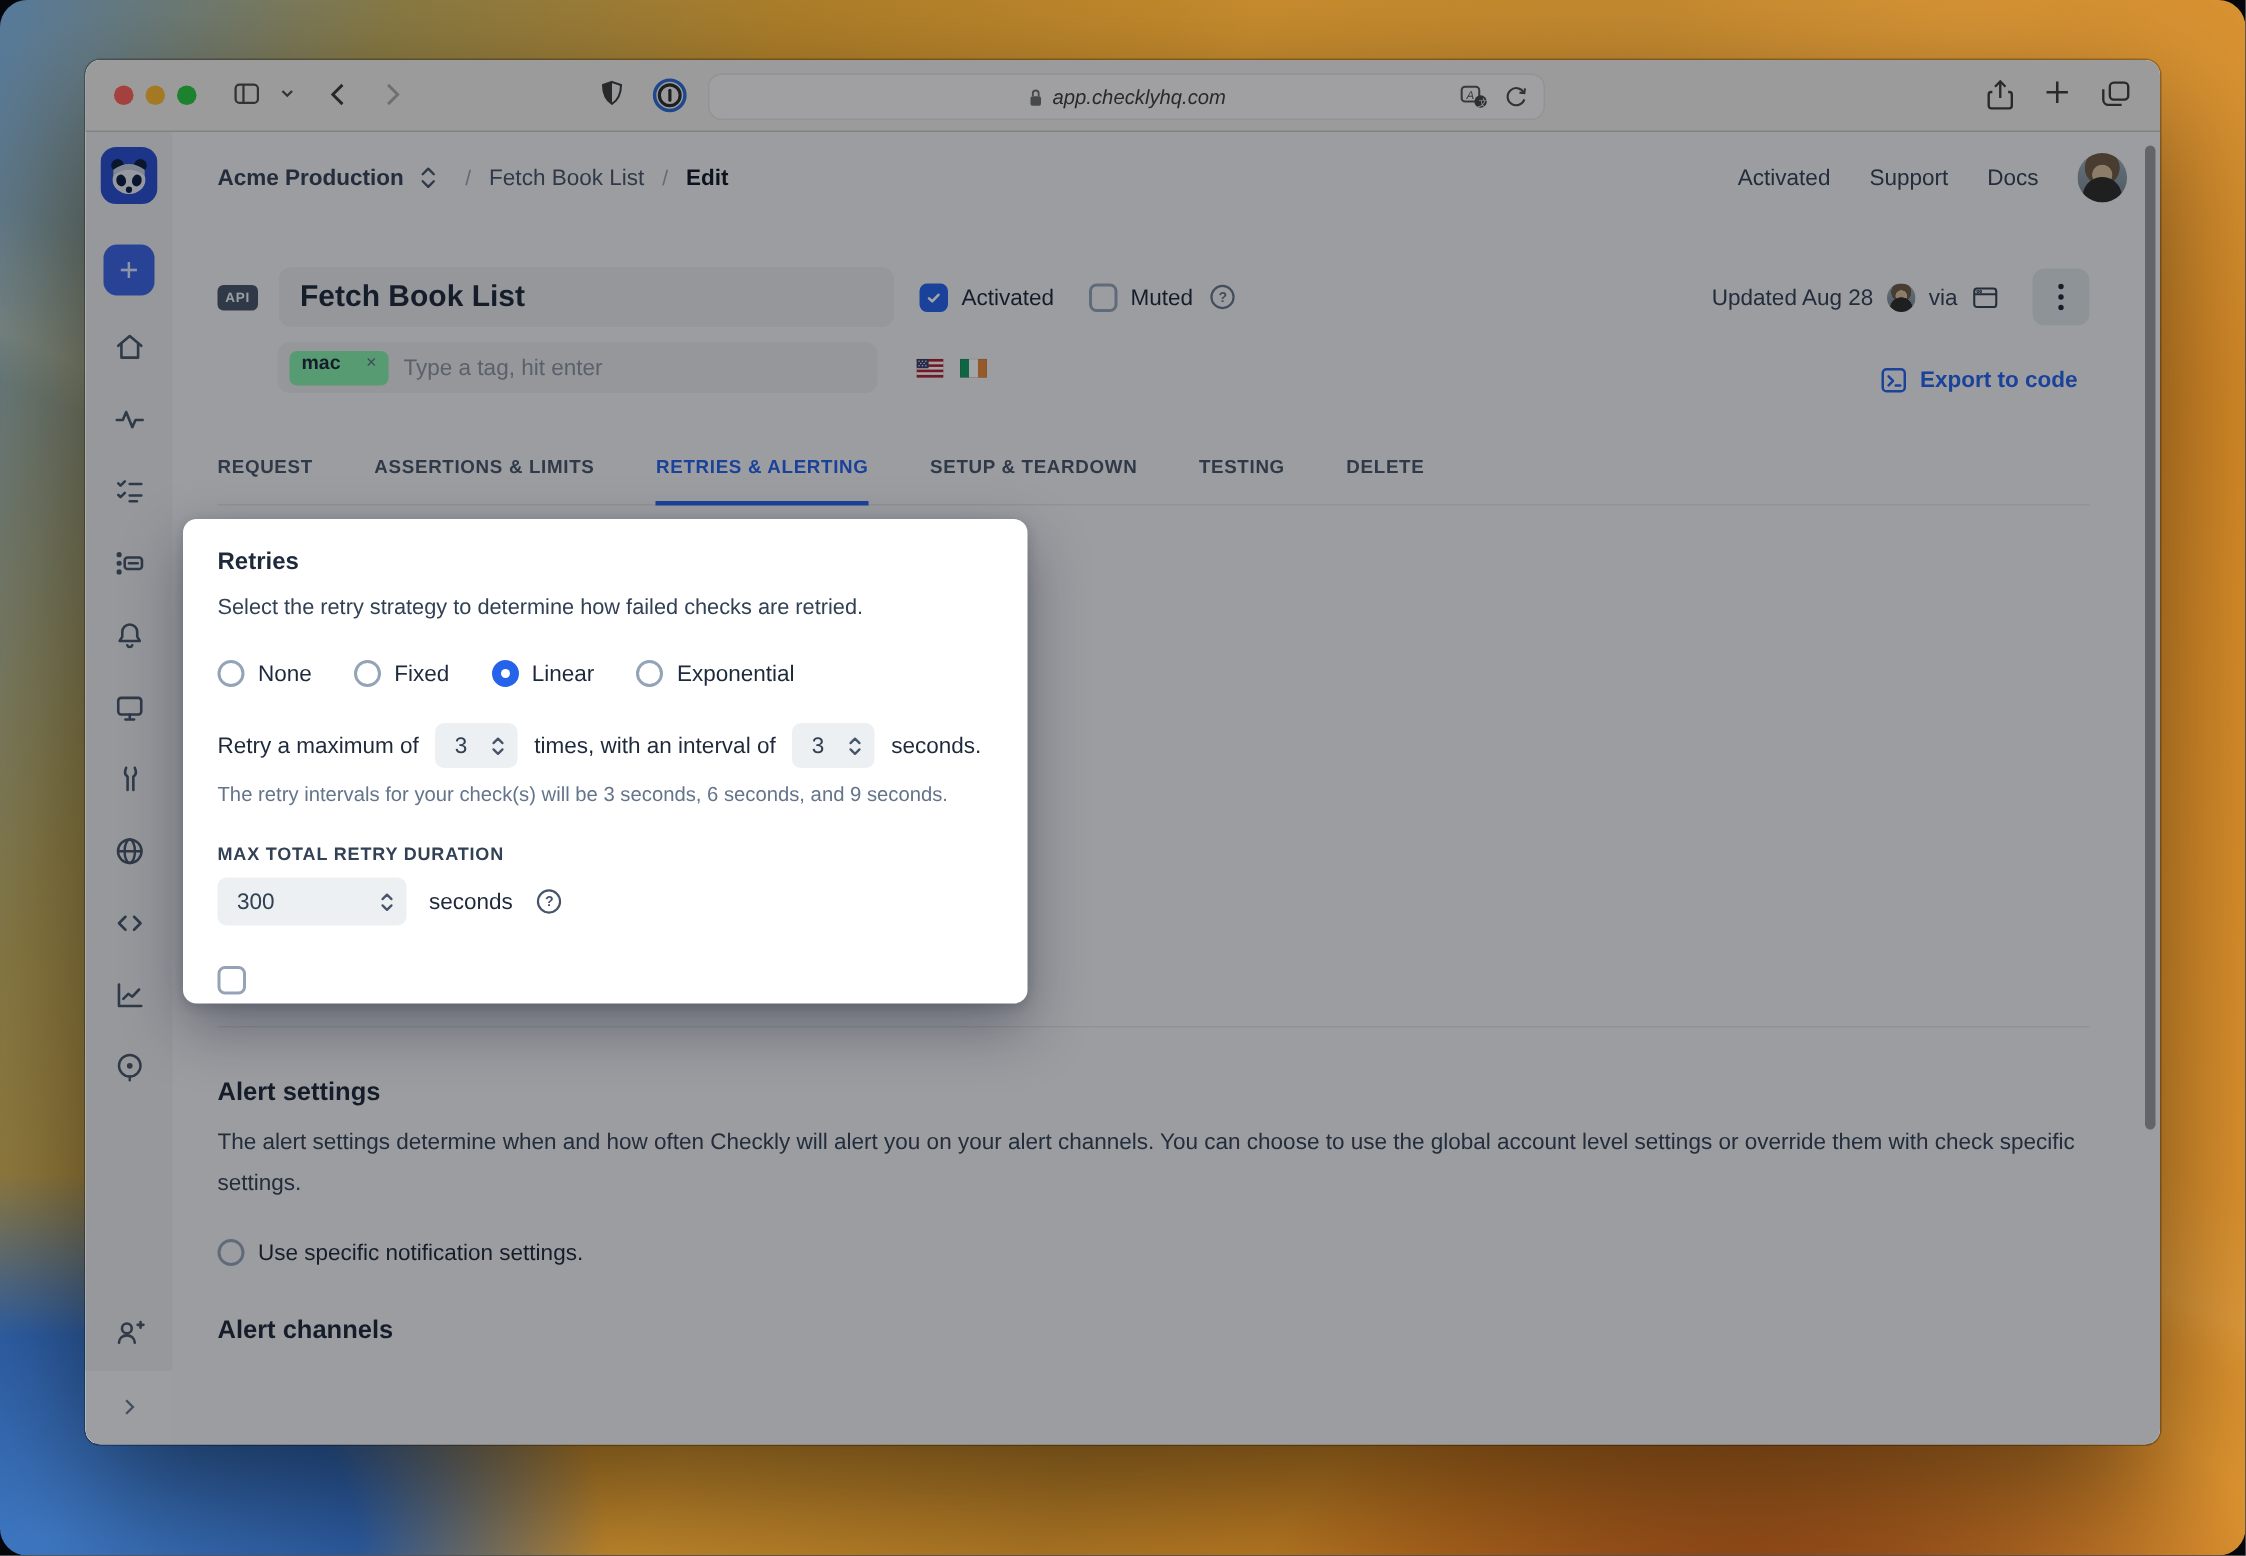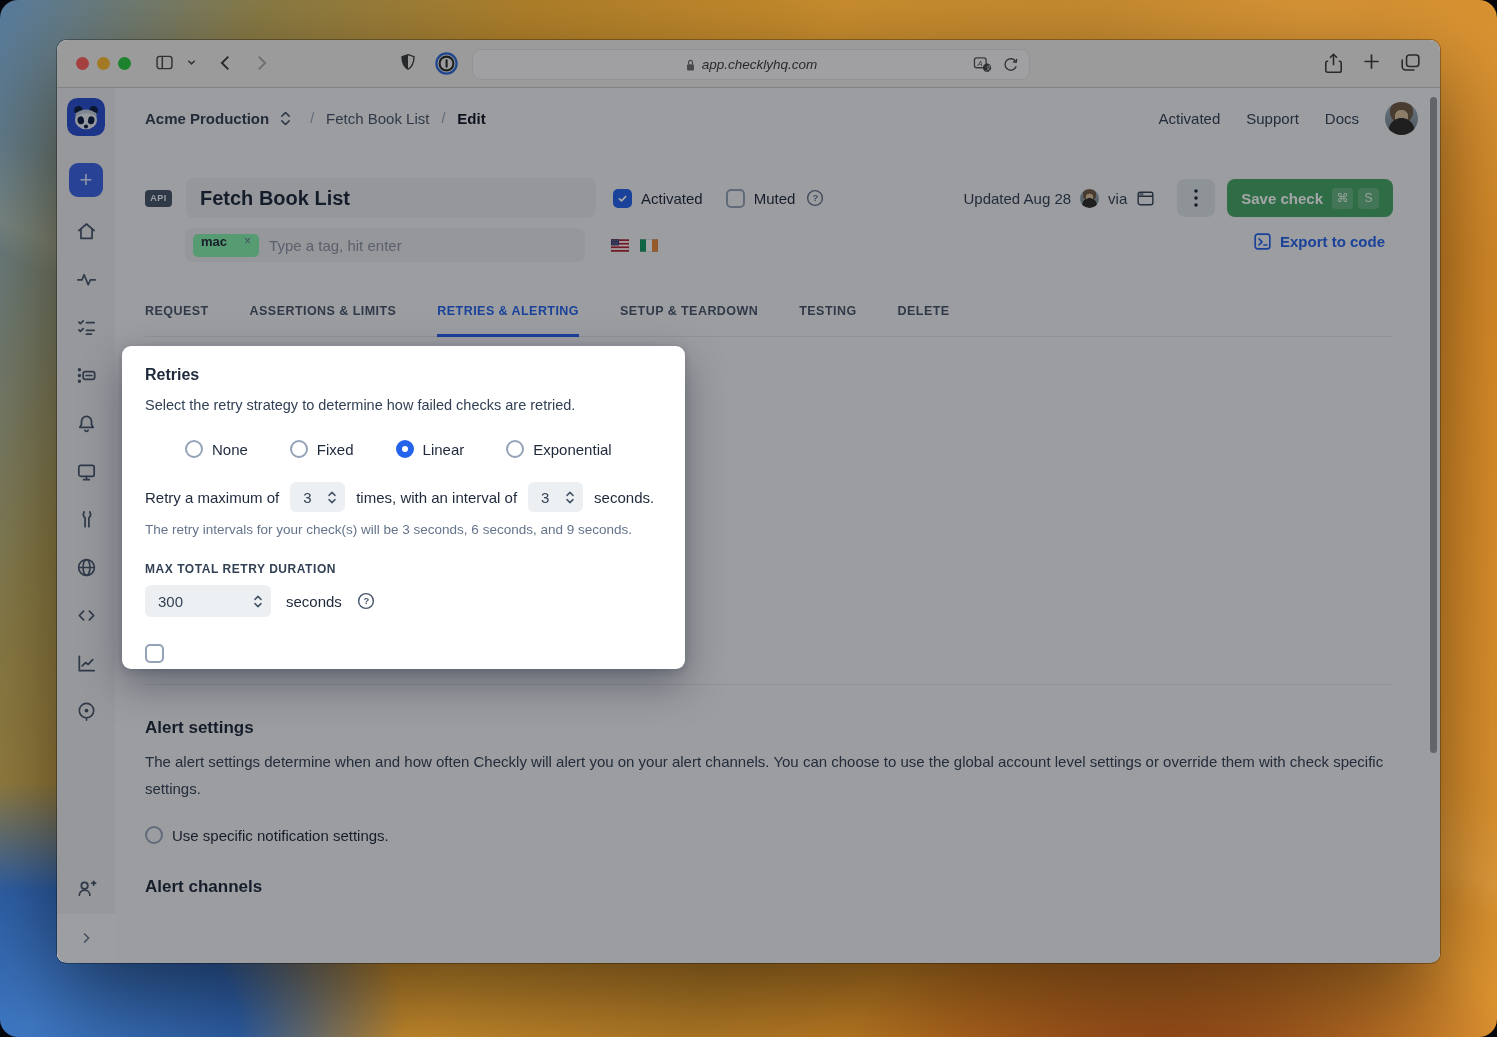--- a/index.html
+++ b/index.html
@@ -81,39 +81,39 @@
     display:flex; align-items:center; justify-content:center; font-weight:400; }
 
   
   .tag-row { position:absolute; top:140px; left:70px; right:47px; height:34px; display:flex; align-items:center; }
   .tag-input { width:400px; height:34px; background:#e7e9ec; border-radius:8px; display:flex; align-items:center; padding:0 8px; }
   .tag-chip { height:23px; background:#86efac; border-radius:5px; display:flex; align-items:flex-start; padding:0 8px; gap:17px; }
   .tag-chip .t { font-size:13px; font-weight:700; color:#1e293b; }
   .tag-chip .x { font-size:12px; color:#64748b; }
   .tag-ph { font-size:15px; color:#8b93a1; margin-left:10px; }
   .flags { display:flex; gap:11px; margin-left:26px; }
-  .export-link { position:absolute; right:8px; top:4px; display:flex; align-items:center; gap:8px;
+  .export-link { position:absolute; right:8px; top:16px; display:flex; align-items:center; gap:8px;
     color:#2563eb; font-size:15px; font-weight:700; }
 
   
   .tabs { position:absolute; top:207px; left:30px; right:47px; height:42px; border-bottom:1px solid #dfe1e5; display:flex; gap:41px; }
   .tab { font-size:12.5px; font-weight:700; letter-spacing:.45px; color:#475569; display:flex; align-items:flex-start; gap:7px;
     padding-top:9px; height:42px; }
   .tab.active { color:#2563eb; border-bottom:3px solid #2563eb; }
   .tab-badge { min-width:18px; height:17px; border-radius:4px; background:#d8dbe0; color:#334155; font-size:11.5px; font-weight:600;
     display:flex; align-items:center; justify-content:center; padding:0 4px; margin-top:-2px; }
 
   
   .content { position:absolute; top:249px; left:0; right:0; bottom:0; }
 
   .retries-card { position:absolute; left:7px; top:9px; width:563px; height:323px; background:#fff; border-radius:9px;
     box-shadow:0 16px 40px rgba(15,23,42,.38), 0 2px 8px rgba(15,23,42,.18); z-index:60; padding:20px 23px; }
   .card-title { font-size:16px; font-weight:700; color:#1e293b; }
   .card-desc { font-size:14.5px; color:#334155; margin-top:13px; }
-  .radio-row { display:flex; gap:42px; margin-top:27px; align-items:center;margin-left:40px; }
+  .radio-row { display:flex; gap:28px; margin-top:27px; align-items:center; }
   .radio-item { display:flex; align-items:center; gap:9px; }
   .radio { width:18px; height:18px; border-radius:50%; border:2px solid #94a3b8; flex:none; }
   .radio.on { border-color:#2563eb; background:#2563eb; position:relative; }
   .radio.on::after { content:""; position:absolute; left:4px; top:4px; width:6px; height:6px; border-radius:50%; background:#fff; }
   .radio-label { font-size:15px; color:#1e293b; }
   .sentence { display:flex; align-items:center; gap:11px; margin-top:24px; font-size:15px; color:#1e293b; }
   .num-input { height:30px; background:#edf0f3; border-radius:6px; display:flex; align-items:center; justify-content:space-between;
     padding:0 8px 0 13px; font-size:15px; color:#334155; }
   .num-input.w-sm { width:55px; }
   .num-input.w-lg { width:126px; height:32px; }
@@ -365,25 +365,20 @@
                 <path d="M2.5 8 H21.5"></path>
                 <circle cx="5.6" cy="5.5" r="0.4" fill="#334155"></circle>
                 <circle cx="8" cy="5.5" r="0.4" fill="#334155"></circle>
               </svg>
             <div class="kebab-btn" style="margin-left:13px;">
               <svg width="4" height="18" viewBox="0 0 4 18">
                   <circle cx="2" cy="2" r="1.8" fill="#1f2937"></circle>
                   <circle cx="2" cy="9" r="1.8" fill="#1f2937"></circle>
                   <circle cx="2" cy="16" r="1.8" fill="#1f2937"></circle>
                 </svg>
-            </div>
-            <div class="save-btn" style="margin-left:3px;">
-              <span>Save check</span>
-              <span class="keycap">⌘</span>
-              <span class="keycap" style="margin-left:-4px;">S</span>
             </div>
           </div>
         </div>
 
         <div class="tag-row">
           <div class="tag-input">
             <div class="tag-chip">
               <span class="t">mac</span>
               <span class="x">×</span>
             </div>

